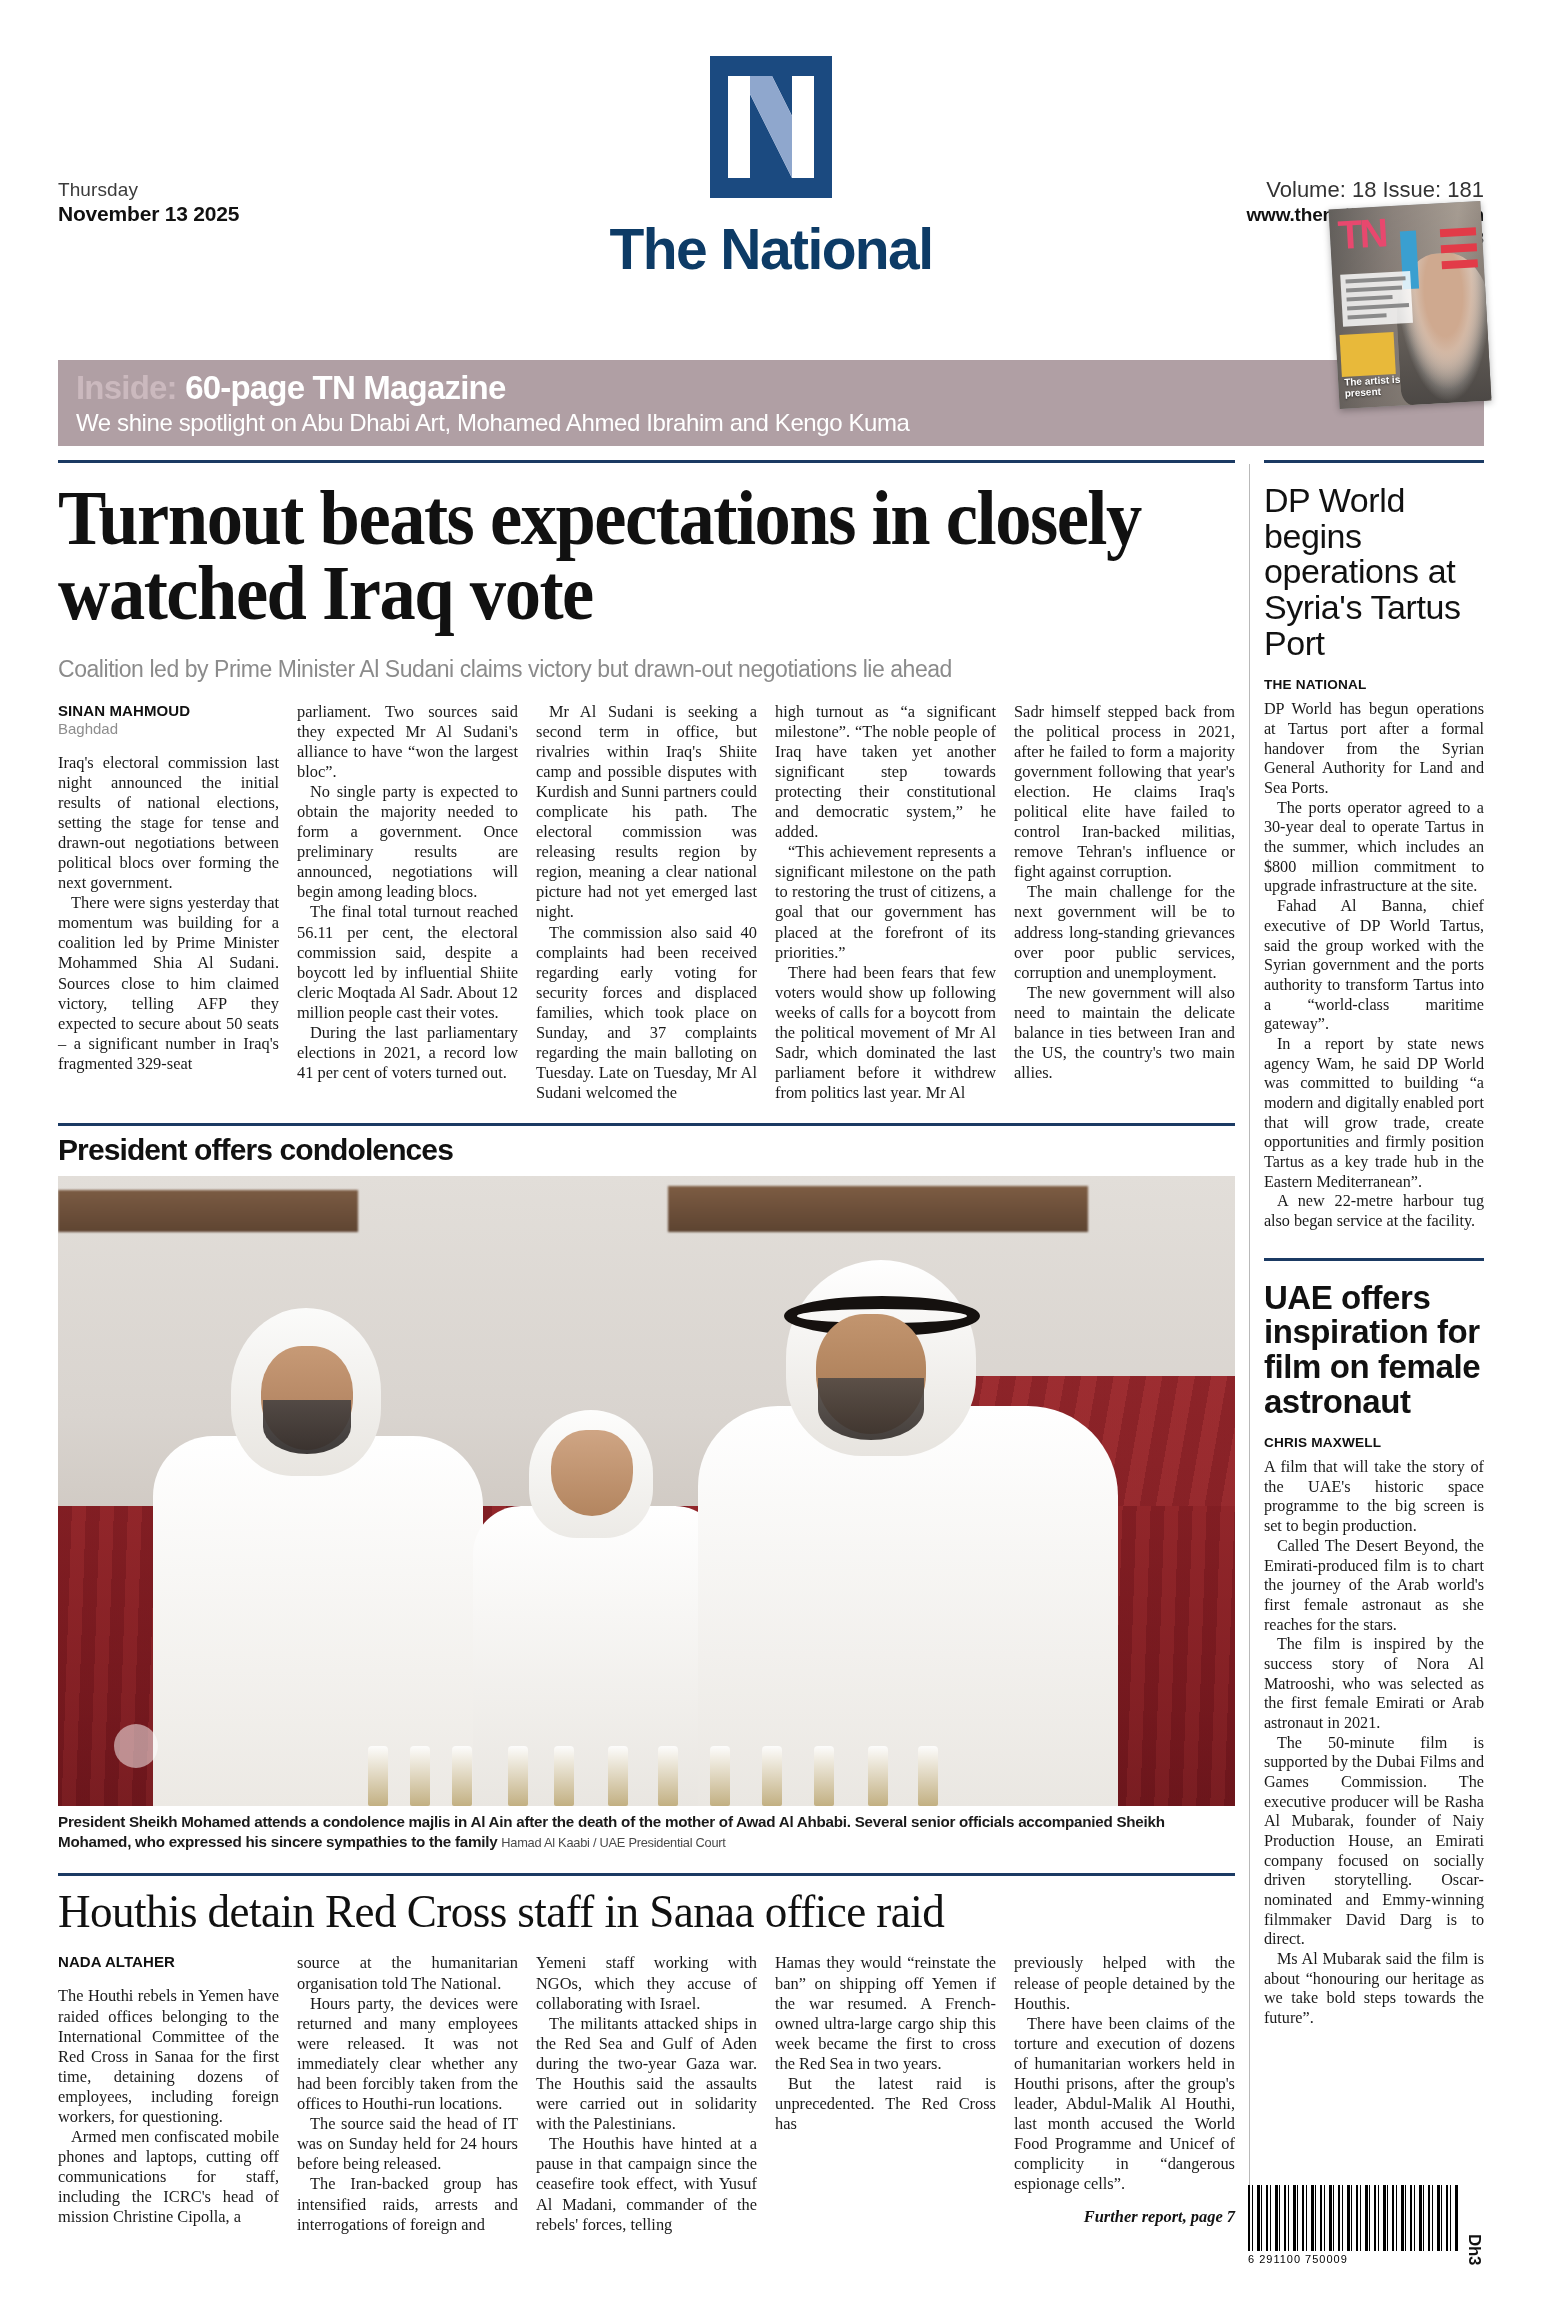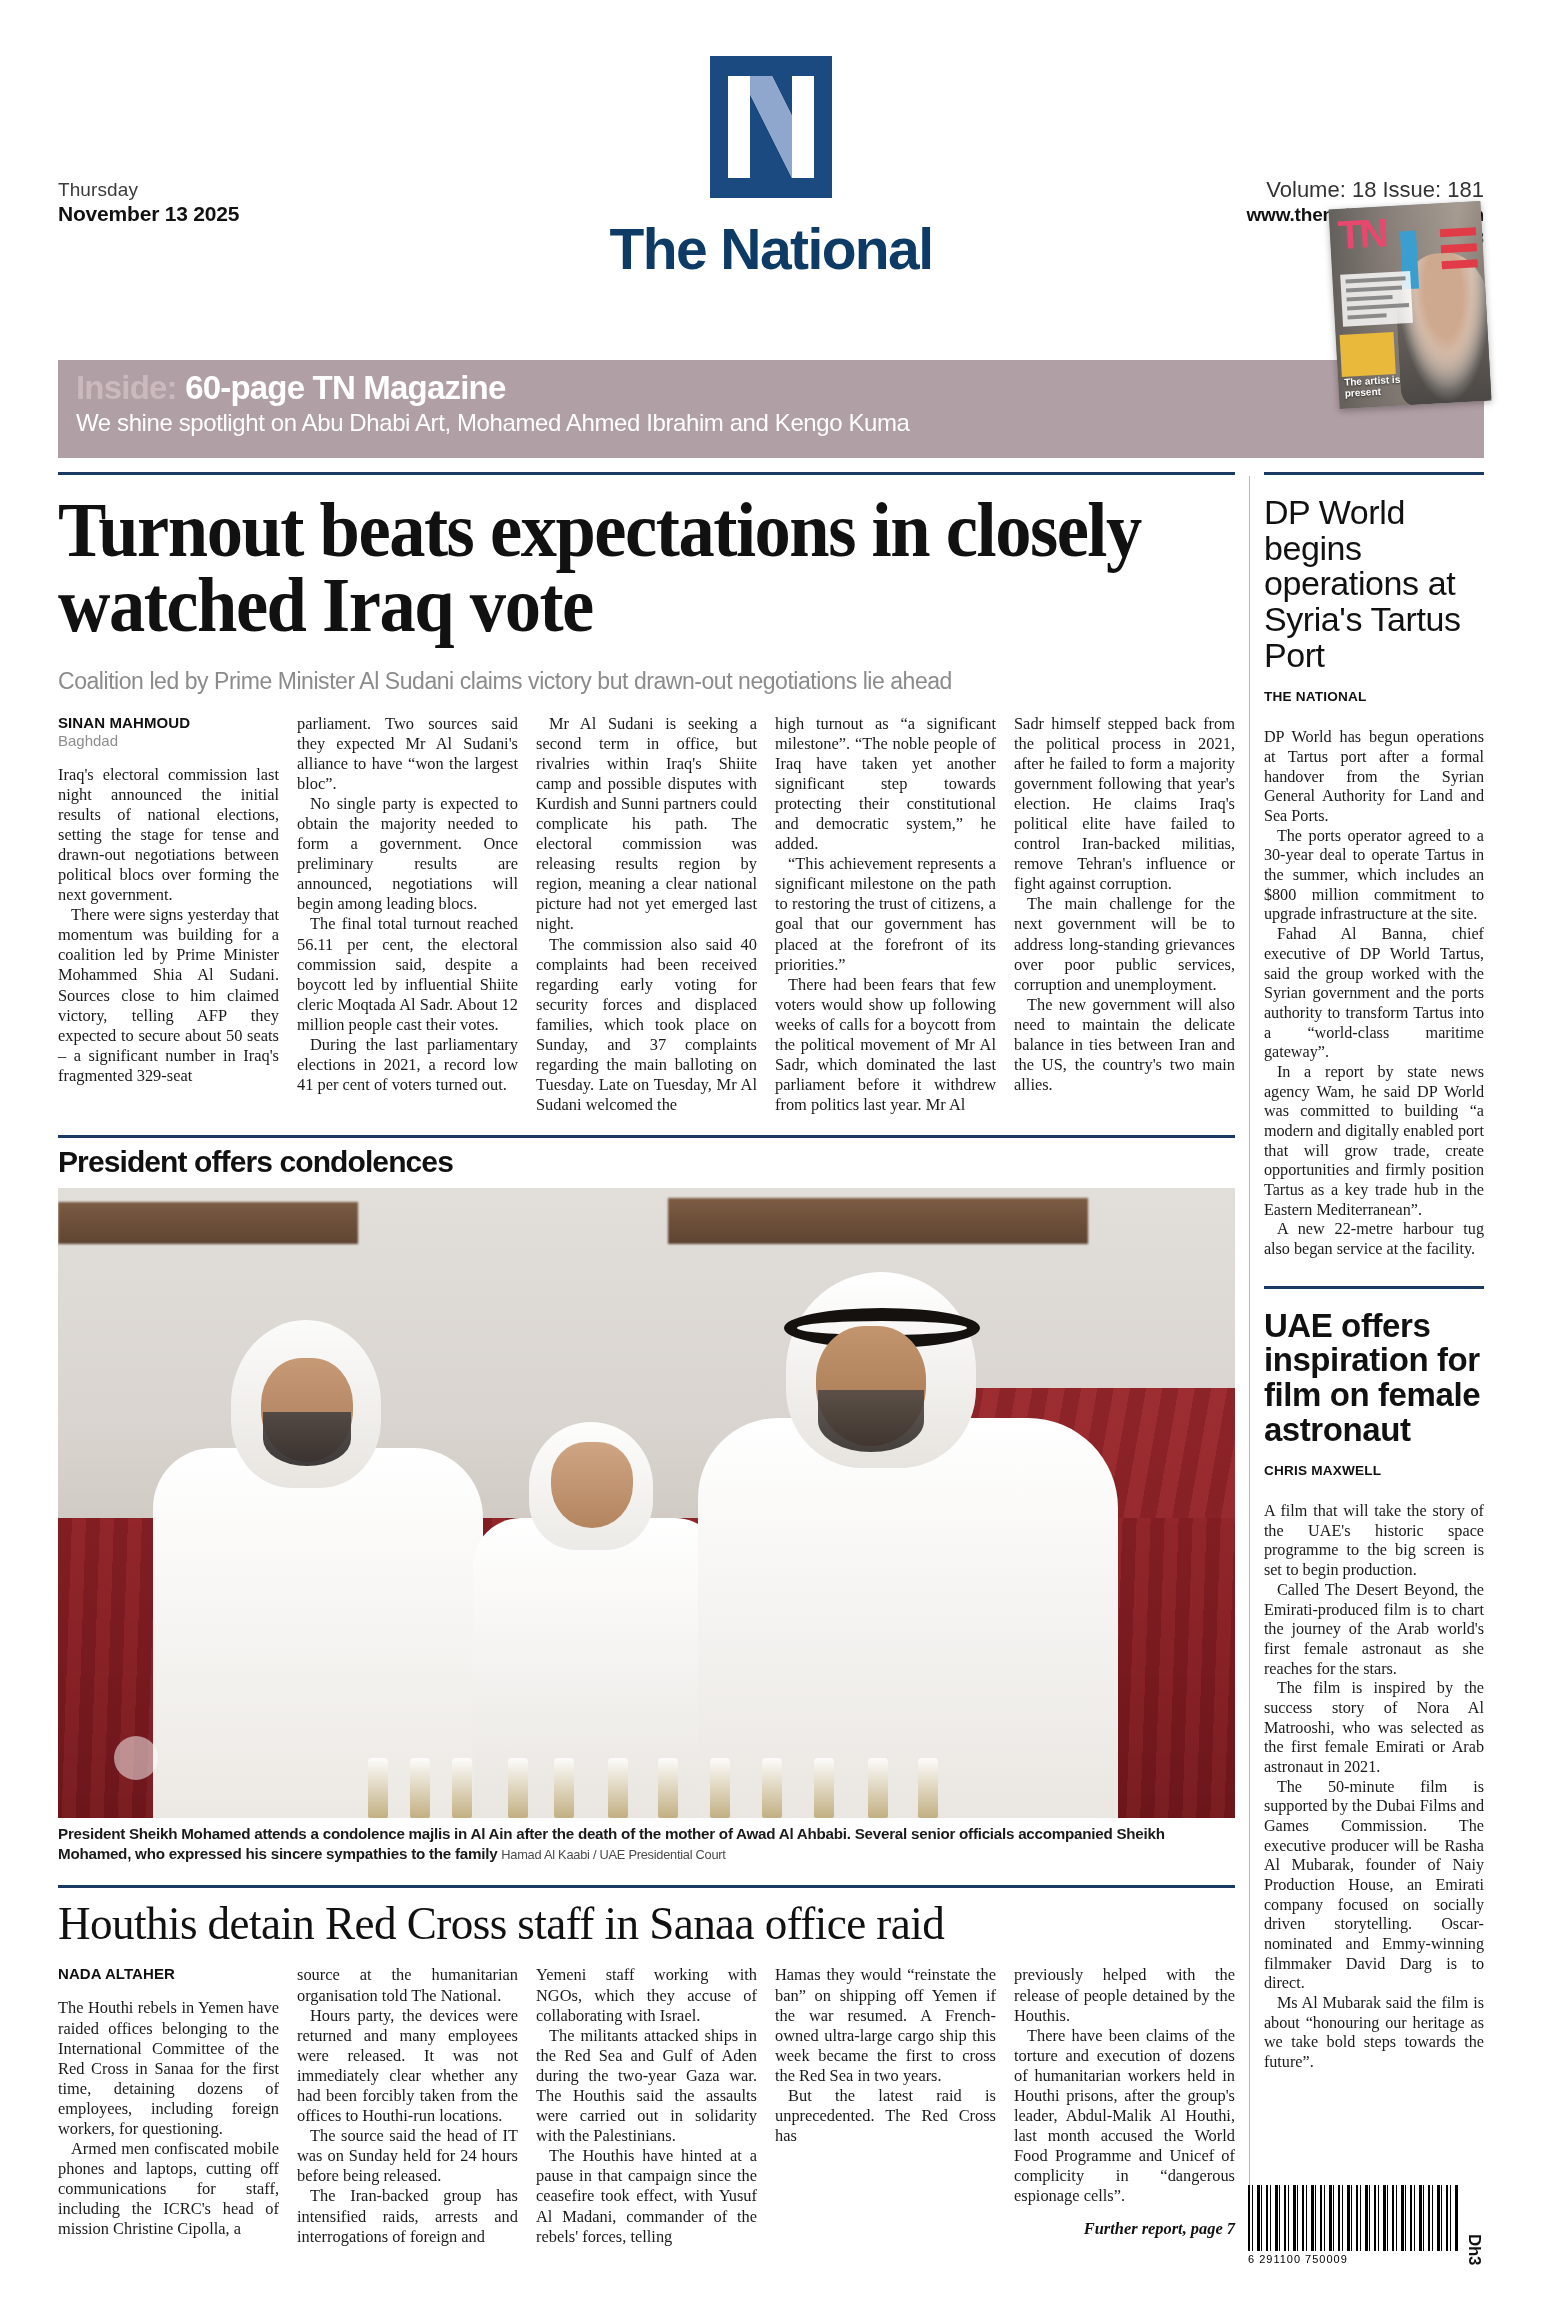--- a/index.html
+++ b/index.html
@@ -149,21 +149,21 @@
     font-size: 10px; font-weight: 800; color:#fff; line-height:1.05;
     text-shadow: 0 1px 2px rgba(0,0,0,.6);
   }
 
   
   .inside-banner {
     margin: 0 58px;
     background: #b09fa4;
     color: #fff;
     padding: 10px 18px 14px 18px;
-    height: 98px;
+    height: 86px;
   }
   .inside-line1 {
     font-size: 33px;
     font-weight: 700;
     letter-spacing: -.8px;
     line-height: 1.12;
   }
   .inside-line1 .lbl { color: #cbb9be; font-weight: 700; }
   .inside-line2 {
     font-size: 24px;
@@ -381,21 +381,21 @@
     text-transform: uppercase;
     margin-top: 16px;
   }
   .rc-body {
     font-family: "Liberation Serif", serif;
     font-size: 16.2px;
     line-height: 1.215;
     color: #1a1a1a;
     text-align: justify;
     hyphens: auto;
-    margin-top: 24px;
+    margin-top: 8px;
   }
   .rc-body p { text-indent: 13px; margin: 0; }
   .rc-body p.first { text-indent: 0; }
 
   
   .further {
     font-family: "Liberation Serif", serif;
     font-style: italic;
     font-weight: 700;
     font-size: 16.4px;

